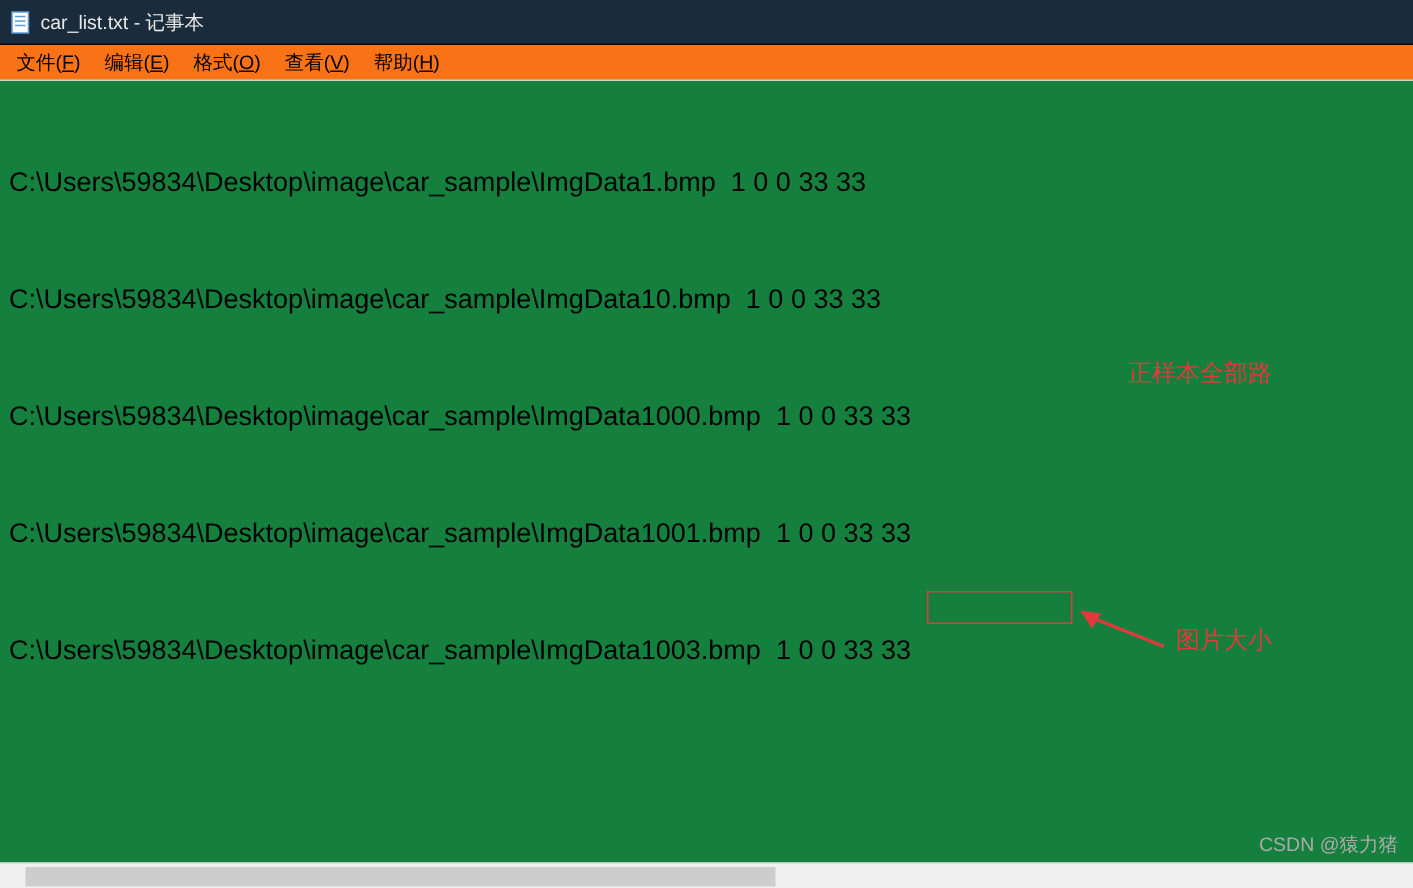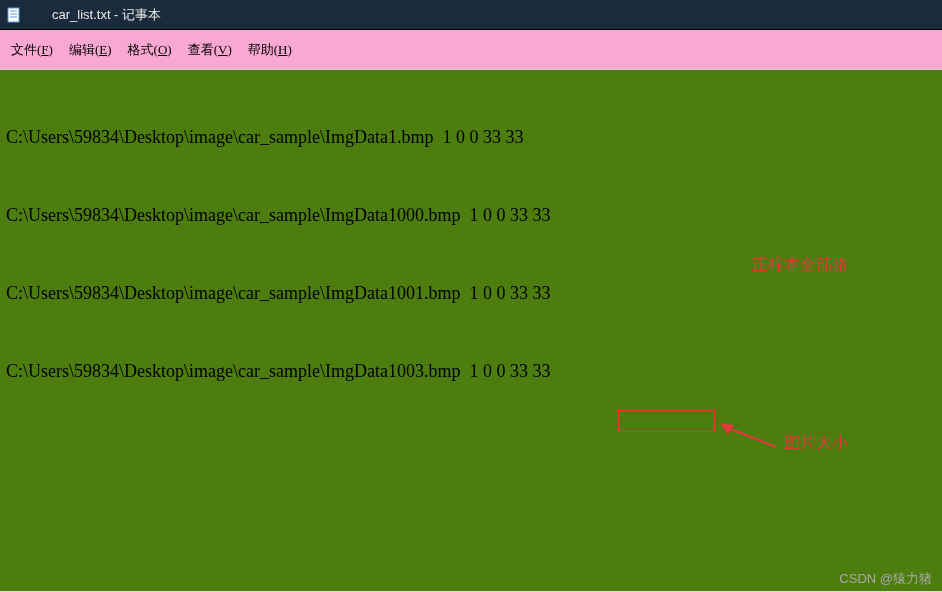--- a/index.html
+++ b/index.html
@@ -13,57 +13,55 @@
     }
     .titlebar {
       background: #1a2b3c;
       height: 30px;
       display: flex;
       align-items: center;
       padding: 0 6px;
       color: #fff;
       font-size: 12px;
       border-bottom: 1px solid #000;
-      gap: 25px;
     }
     .titlebar-icon {
       width: 16px;
       height: 16px;
       margin-right: 5px;
       display: inline-flex;
       align-items: center;
       justify-content: center;
     }
     .titlebar-text { color: #e8e8e8; font-size: 13px; }
     .menubar {
-      background: #f9a8d4;
-      height: 40px;
+      background: #f97316;
+      height: 24px;
       display: flex;
       align-items: center;
       padding: 0 3px;
       font-size: 13px;
       border-bottom: 1px solid #d0d0d0;
-      font-family: Liberation Serif, serif;
     }
     .menu-item {
       padding: 2px 8px;
       cursor: pointer;
       color: #000;
     }
     .menu-hotkey { text-decoration: underline; }
     .content-wrap {
       position: relative;
       background: #fff;
       height: calc(592px - 30px - 24px);
       overflow: hidden;
     }
     .text-area {
-      background: #4d7c0f;
+      background: #15803d;
       padding: 2px 6px 2px 6px;
-      font-family: Liberation Serif, serif;
+      font-family: Liberation Sans, sans-serif;
       font-size: 18px;
       line-height: 26px;
       color: #000;
       white-space: pre;
       height: 100%;
       overflow: hidden;
     }
     .line { white-space: pre; }
     .red-box {
       position: absolute;
@@ -127,20 +125,21 @@
   <span class="menu-item"><span>文件</span>(<span class="menu-hotkey">F</span>)</span>
   <span class="menu-item"><span>编辑</span>(<span class="menu-hotkey">E</span>)</span>
   <span class="menu-item"><span>格式</span>(<span class="menu-hotkey">O</span>)</span>
   <span class="menu-item"><span>查看</span>(<span class="menu-hotkey">V</span>)</span>
   <span class="menu-item"><span>帮助</span>(<span class="menu-hotkey">H</span>)</span>
 </div>
 
 <div class="content-wrap">
   <div class="text-area">
     <div class="line">C:\Users\59834\Desktop\image\car_sample\ImgData1.bmp  1 0 0 33 33</div>
+    <div class="line">C:\Users\59834\Desktop\image\car_sample\ImgData10.bmp  1 0 0 33 33</div>
     <div class="line">C:\Users\59834\Desktop\image\car_sample\ImgData1000.bmp  1 0 0 33 33</div>
     <div class="line">C:\Users\59834\Desktop\image\car_sample\ImgData1001.bmp  1 0 0 33 33</div>
     <div class="line">C:\Users\59834\Desktop\image\car_sample\ImgData1003.bmp  1 0 0 33 33</div>
     
     
     
     
     
     
     

